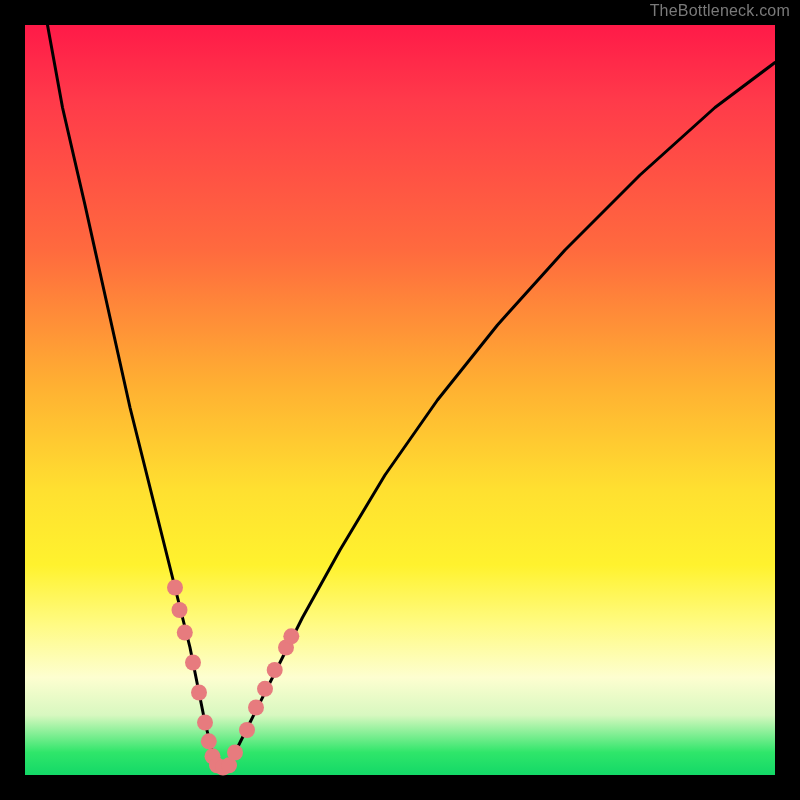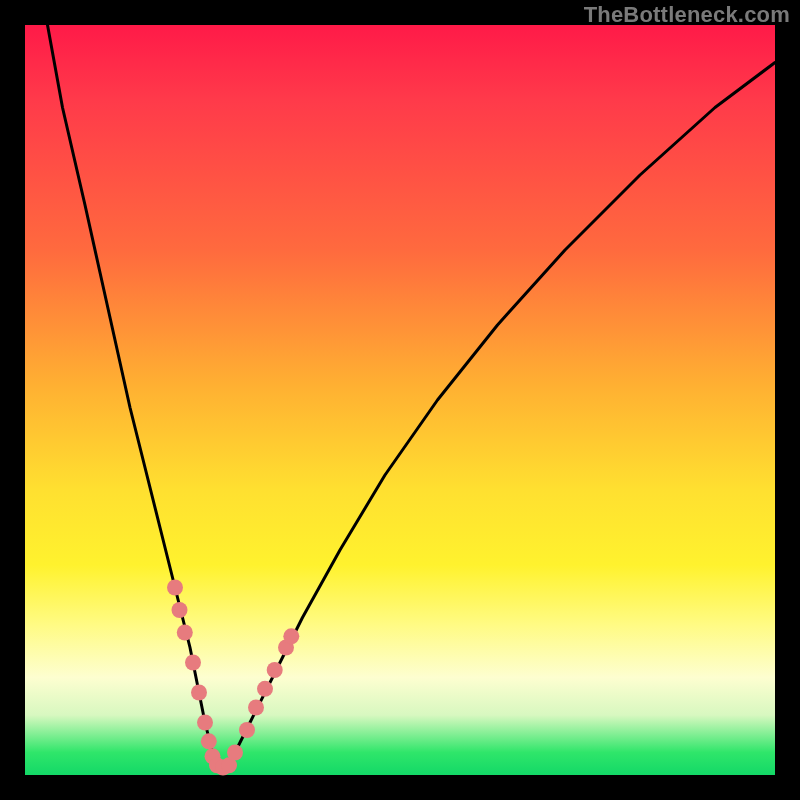--- a/index.html
+++ b/index.html
@@ -39,22 +39,22 @@
       #d8f8c0 92%,
       #2fe66a 97%,
       #13d867 100%
     );
   }
   .watermark {
     position: absolute;
     top: 2px;
     right: 10px;
     color: #7a7a7a;
-    font-size: 22px;
-    font-weight: 700;
+    font-size: 16px;
+    font-weight: 400;
     letter-spacing: 0.2px;
     user-select: none;
     margin-left: 31px;
   }
   svg.curve {
     position: absolute;
     top: 0;
     left: 0;
     width: 750px;
     height: 750px;

